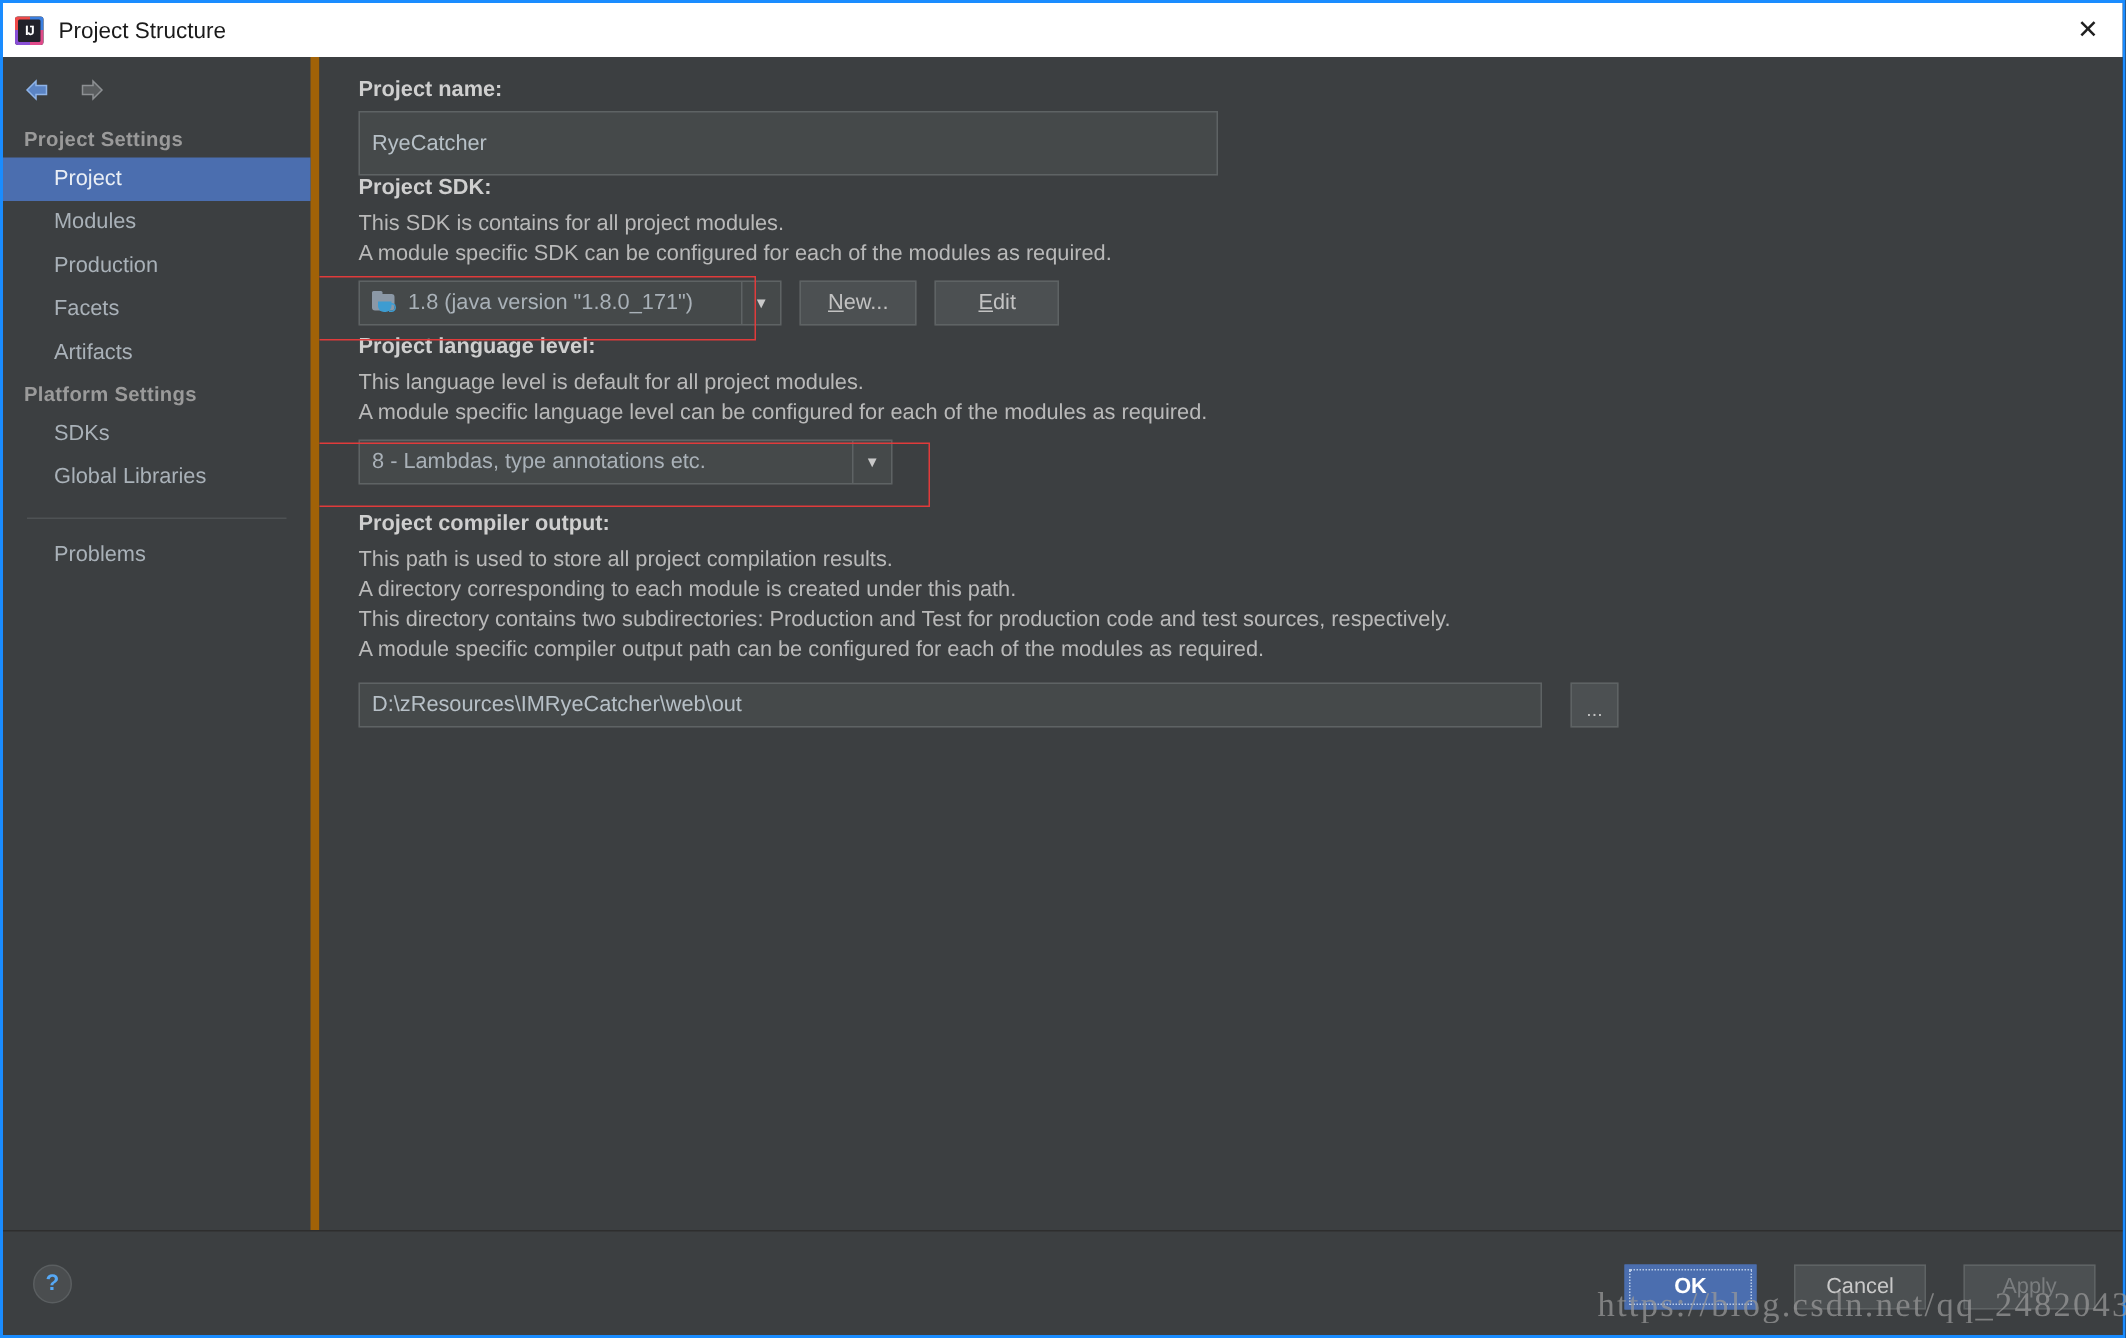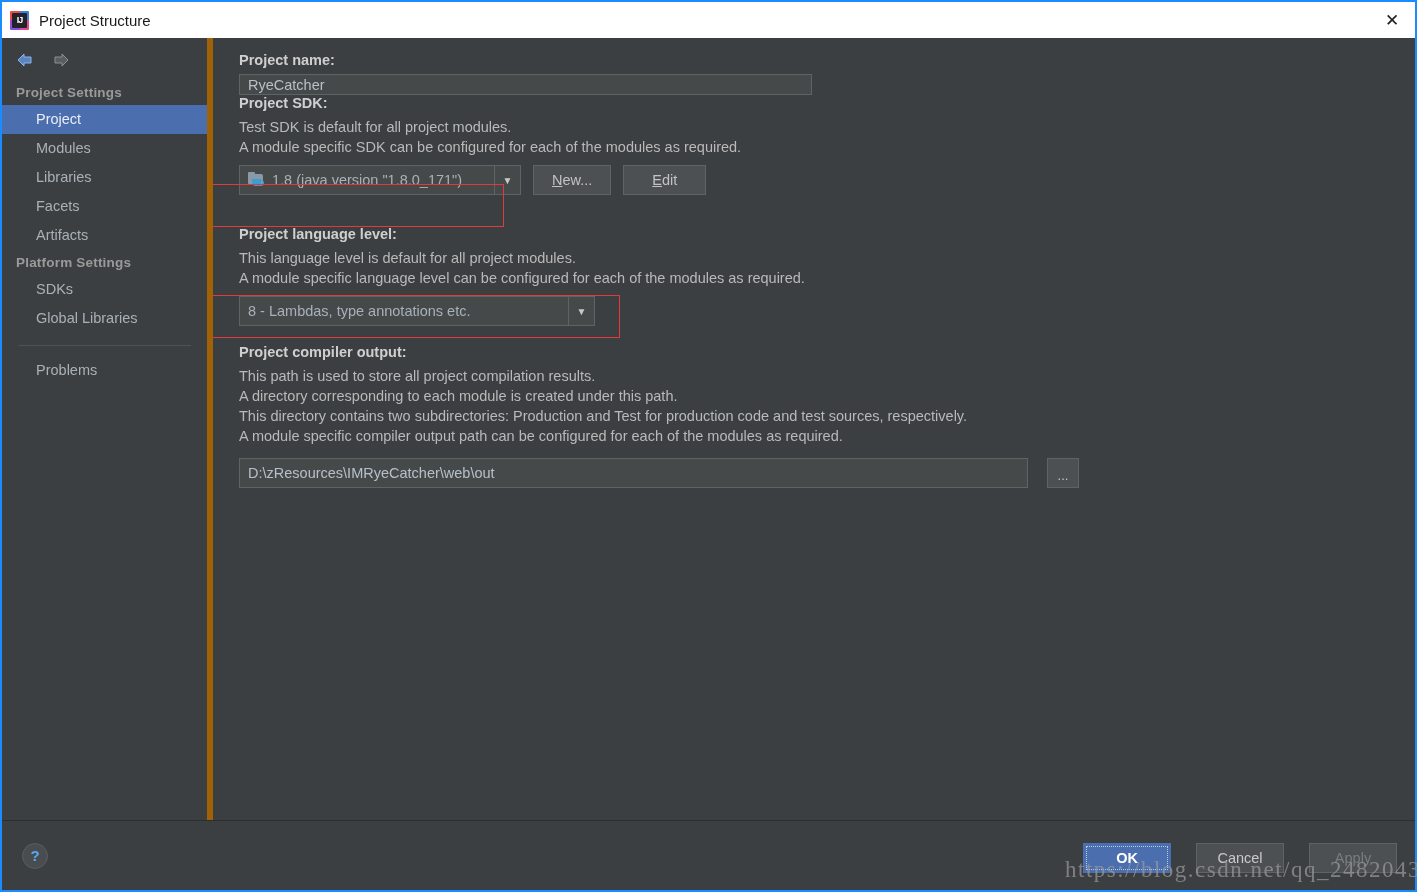--- a/index.html
+++ b/index.html
@@ -73,21 +73,21 @@
   .side-item.selected { background: #4b6eaf; color: #e9eef5; }
   .side-sep { height: 1px; background: #4e5254; margin: 12px 16px 10px 16px; }
   
   .main {
     flex: 1; background: #3c3f41; padding: 14px 0 0 26px;
     overflow: hidden; position: relative;
   }
   .sec-title { font-size: 14.5px; font-weight: bold; color: #cfcfcf; margin-bottom: 6px; }
   .sec-desc { font-size: 14.5px; color: #b9b9b9; line-height: 20px; }
   .input-box {
-    height: 21px; background: #45494a; border: 1px solid #5e6364;
+    height: 43px; background: #45494a; border: 1px solid #5e6364;
     color: #b7c0c7; font-size: 14.5px;
     display: flex; align-items: center; padding: 0 8px;
   }
   .row { display: flex; align-items: center; }
   .combo {
     height: 30px; background: #45494a; border: 1px solid #5e6364;
     display: flex; align-items: stretch; cursor: pointer;
   }
   .combo .val {
     flex: 1; display: flex; align-items: center; gap: 7px;
@@ -192,39 +192,39 @@
         <div class="nav-arrow">
           <svg width="20" height="16" viewBox="0 0 20 16" aria-hidden="true">
             <path d="M11 2 L17 8 L11 14 L11 11 L4 11 L4 5 L11 5 Z" fill="#5a5d5f" stroke="#8d9093" stroke-width="1"></path>
           </svg>
         </div>
       </div>
 
       <div class="group-label">Project Settings</div>
       <div class="side-item selected">Project</div>
       <div class="side-item">Modules</div>
-      <div class="side-item">Libraries</div>
+      <div class="side-item">Production</div>
       <div class="side-item">Facets</div>
       <div class="side-item">Artifacts</div>
 
       <div class="group-label">Platform Settings</div>
       <div class="side-item">SDKs</div>
       <div class="side-item">Global Libraries</div>
 
       <div class="side-sep"></div>
       <div class="side-item">Problems</div>
     </div>
 
     <div class="main">
 
       <div class="sec-title">Project name:</div>
       <div class="input-box" style="width:573px;">RyeCatcher</div>
 
       <div class="sec-title" style="">Project SDK:</div>
-      <div class="sec-desc">Test SDK is default for all project modules.</div>
+      <div class="sec-desc">This SDK is contains for all project modules.</div>
       <div class="sec-desc">A module specific SDK can be configured for each of the modules as required.</div>
 
       <div class="row" style="margin-top:8px; gap:12px;">
         <div class="combo" style="width:282px;">
           <div class="val">
             <span class="sdk-icon">
               <span class="folder"></span>
                 <span class="cup"></span>
             </span>
             <span>1.8 (java version "1.8.0_171")</span>
@@ -234,21 +234,21 @@
         <div class="btn">
           <span class="mn">N</span>
             <span>ew...</span>
         </div>
         <div class="btn" style="padding:0 28px;">
           <span class="mn">E</span>
             <span>dit</span>
         </div>
       </div>
 
-      <div class="sec-title" style="margin-top:31px;">Project language level:</div>
+      <div class="sec-title" style="margin-top:6px;">Project language level:</div>
       <div class="sec-desc">This language level is default for all project modules.</div>
       <div class="sec-desc">A module specific language level can be configured for each of the modules as required.</div>
 
       <div class="combo" style="width:356px; margin-top:8px;">
         <div class="val">8 - Lambdas, type annotations etc.</div>
         <div class="arrow">▼</div>
       </div>
 
       <div class="sec-title" style="margin-top:18px;">Project compiler output:</div>
       <div class="sec-desc">This path is used to store all project compilation results.</div>

